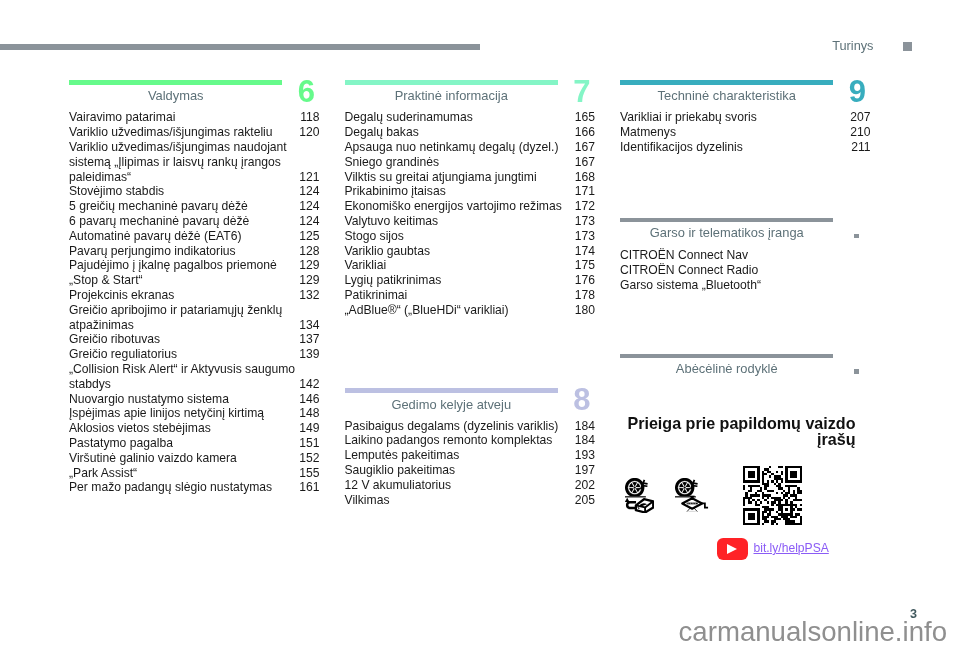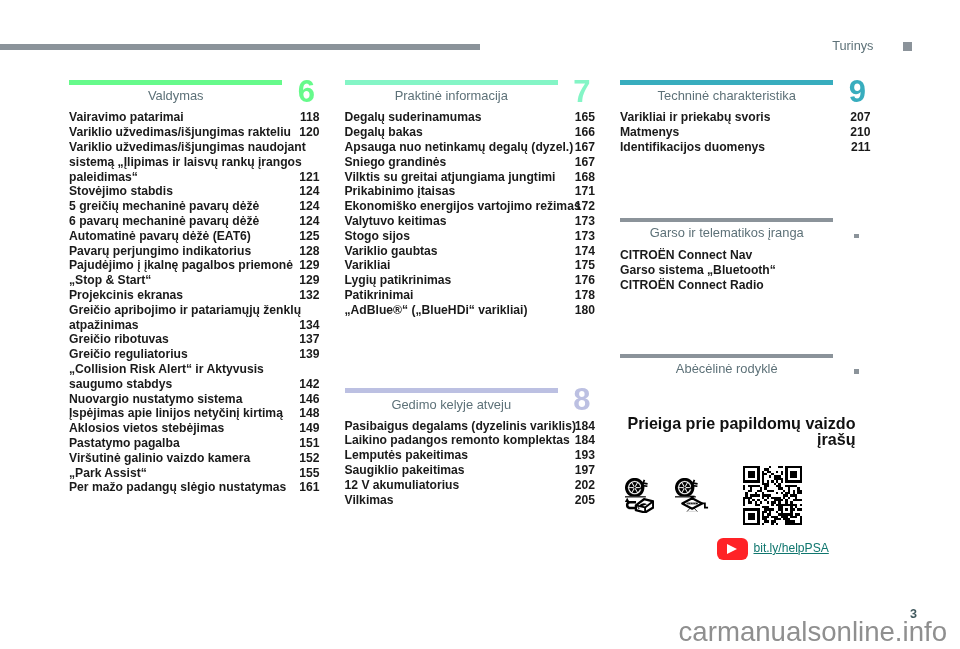--- a/index.html
+++ b/index.html
@@ -24,36 +24,36 @@
 .sec-rule{position:absolute;left:0;top:0;width:213px;height:5px;}
 .sec-rule.thin{height:4.3px;}
 .section.marker .sec-title{top:7.3px;}
 .section.marker .entries{top:29.9px;}
 .sec-title{position:absolute;left:0;top:8.6px;width:213.5px;text-align:center;
   font-size:12.9px;color:#5d7178;white-space:nowrap;}
 .sec-num{position:absolute;left:180px;top:-3.6px;width:66px;text-align:right;
   font-size:31px;font-weight:bold;line-height:1;}
 .sec-marker{position:absolute;left:234px;top:15.6px;width:4.5px;height:4.5px;background:#8b939a;}
 
-.entries{position:absolute;left:0;top:30.7px;width:251px;font-weight:bold;}
+.entries{position:absolute;left:0;top:30.7px;width:251px;}
 .entry{position:relative;font-size:12.15px;line-height:14.80px;color:#1a1a1a;}
 .entry .lbl{display:block;width:250px;}
 .entry .pg{position:absolute;right:0.5px;bottom:0;}
 
 
 .promo{position:absolute;left:620.5px;top:415px;width:260px;text-align:right;}
 .promo-heading{font-size:16.1px;font-weight:bold;line-height:16.3px;color:#111;width:235px;}
 .promo-icons{position:absolute;left:0px;top:63px;}
 .icon-img{position:absolute;}
 .qr{position:absolute;left:122.5px;top:50.5px;width:59px;height:59px;}
 .yt-row{position:absolute;left:96.5px;top:122.8px;display:flex;align-items:center;}
 .yt-logo{width:31.3px;height:22.2px;background:#ff2226;border-radius:6.2px;position:relative;}
 .yt-logo:after{content:"";position:absolute;left:9.9px;top:5.9px;width:0;height:0;
   border-left:10.8px solid #fff;border-top:5.15px solid transparent;border-bottom:5.15px solid transparent;}
-.yt-link{margin-left:5.2px;position:relative;top:-0.6px;font-size:12.1px;color:#0f766e;text-decoration:underline;text-underline-offset:1.4px;text-decoration-thickness:0.9px;}
+.yt-link{margin-left:5.2px;position:relative;top:-0.6px;font-size:12.1px;color:#8b5cf6;text-decoration:underline;text-underline-offset:1.4px;text-decoration-thickness:0.9px;}
 
 
 .page-number{position:absolute;left:860px;top:606.7px;width:57px;text-align:right;
   font-size:12.6px;font-weight:bold;color:#41595e;}
 .watermark{position:absolute;left:0;top:616.3px;width:947px;text-align:right;
   font-size:27.6px;color:#8f8f8f;}
 </style>
 </head>
 <body>
 
@@ -264,38 +264,38 @@
         <div class="entries">
           <div class="entry">
             <span class="lbl">Varikliai ir priekabų svoris</span>
             <span class="pg">207</span>
           </div>
           <div class="entry">
             <span class="lbl">Matmenys</span>
             <span class="pg">210</span>
           </div>
           <div class="entry">
-            <span class="lbl">Identifikacijos duomenys</span>
+            <span class="lbl">Identifikacijos dyzelinis</span>
             <span class="pg">211</span>
           </div>
         </div>
       </div>
       <div class="section marker" style="top: 218.1px;">
         <div class="sec-rule thin" style="background:#8b939a"></div>
         <div class="sec-title">Garso ir telematikos įranga</div>
         <div class="sec-marker"></div>
         <div class="entries">
           <div class="entry">
             <span class="lbl">CITROËN Connect Nav</span>
           </div>
           <div class="entry">
+            <span class="lbl">CITROËN Connect Radio</span>
+          </div>
+          <div class="entry">
             <span class="lbl">Garso sistema „Bluetooth“</span>
-          </div>
-          <div class="entry">
-            <span class="lbl">CITROËN Connect Radio</span>
           </div>
         </div>
       </div>
       <div class="section marker" style="top: 353.8px;">
         <div class="sec-rule thin" style="background:#8b939a"></div>
         <div class="sec-title">Abėcėlinė rodyklė</div>
         <div class="sec-marker"></div>
         <div class="entries"></div>
       </div>
     </div>

